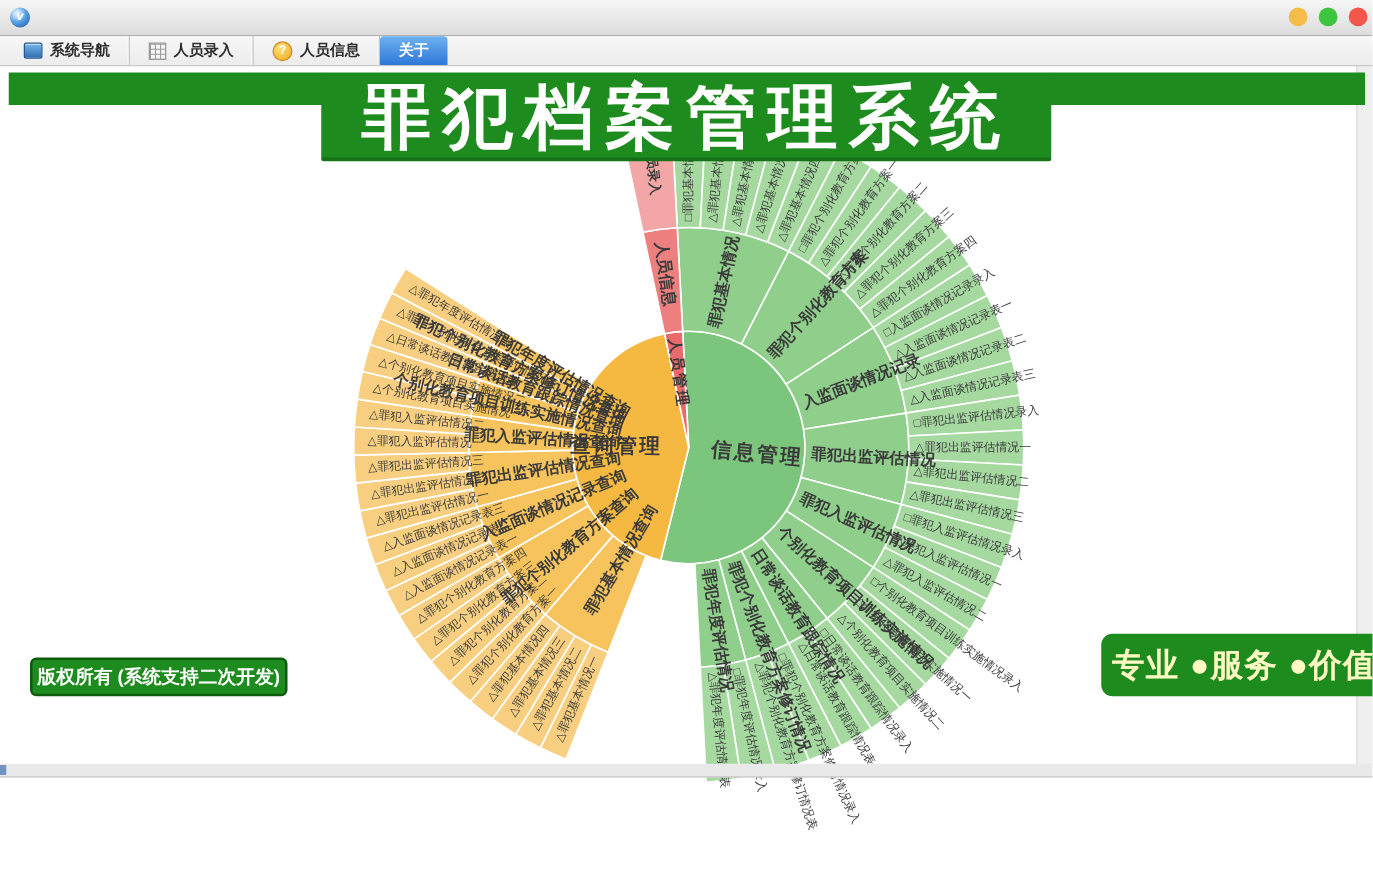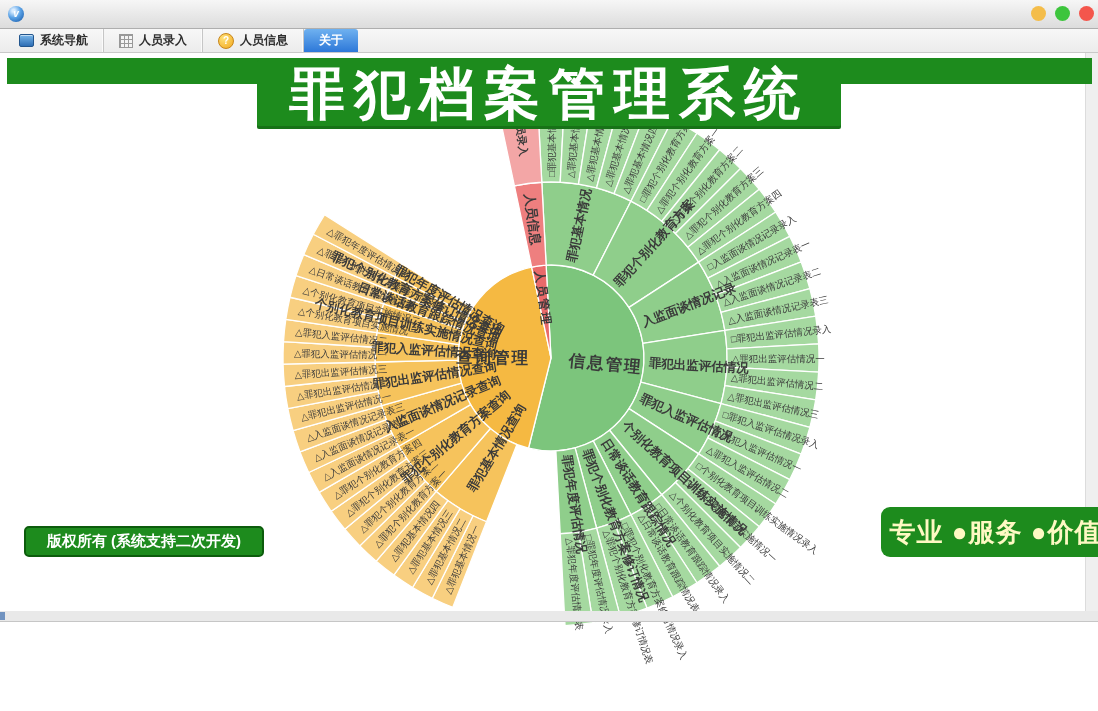--- a/index.html
+++ b/index.html
@@ -63,21 +63,21 @@
     display:flex;align-items:center;justify-content:center;
     box-shadow:inset 0 -3px 0 rgba(0,0,0,.18);border-radius:2px;
   }
   .banner-box span{
     color:#fff;font-size:56px;font-weight:900;letter-spacing:9px;white-space:nowrap;
   }
   
   #chart{position:absolute;left:0;top:0;z-index:1;}
   
   .copyright{
-    position:absolute;left:24px;top:526px;width:240px;height:31px;z-index:7;
+    position:absolute;left:24px;top:526px;width:206px;height:31px;z-index:7;
     border:2px solid #0c5c0c;border-radius:5px;box-sizing:border-box;
     display:flex;align-items:center;justify-content:center;
     color:#fff;font-size:15px;font-weight:bold;white-space:nowrap;
   }
   .slogan{
     position:absolute;left:845px;top:507px;width:229px;height:50px;z-index:7;
     border-radius:9px;display:flex;align-items:center;justify-content:center;
     color:#fef9c3;font-size:26px;font-weight:700;letter-spacing:1px;white-space:nowrap;margin-left:36px;
   }
   

